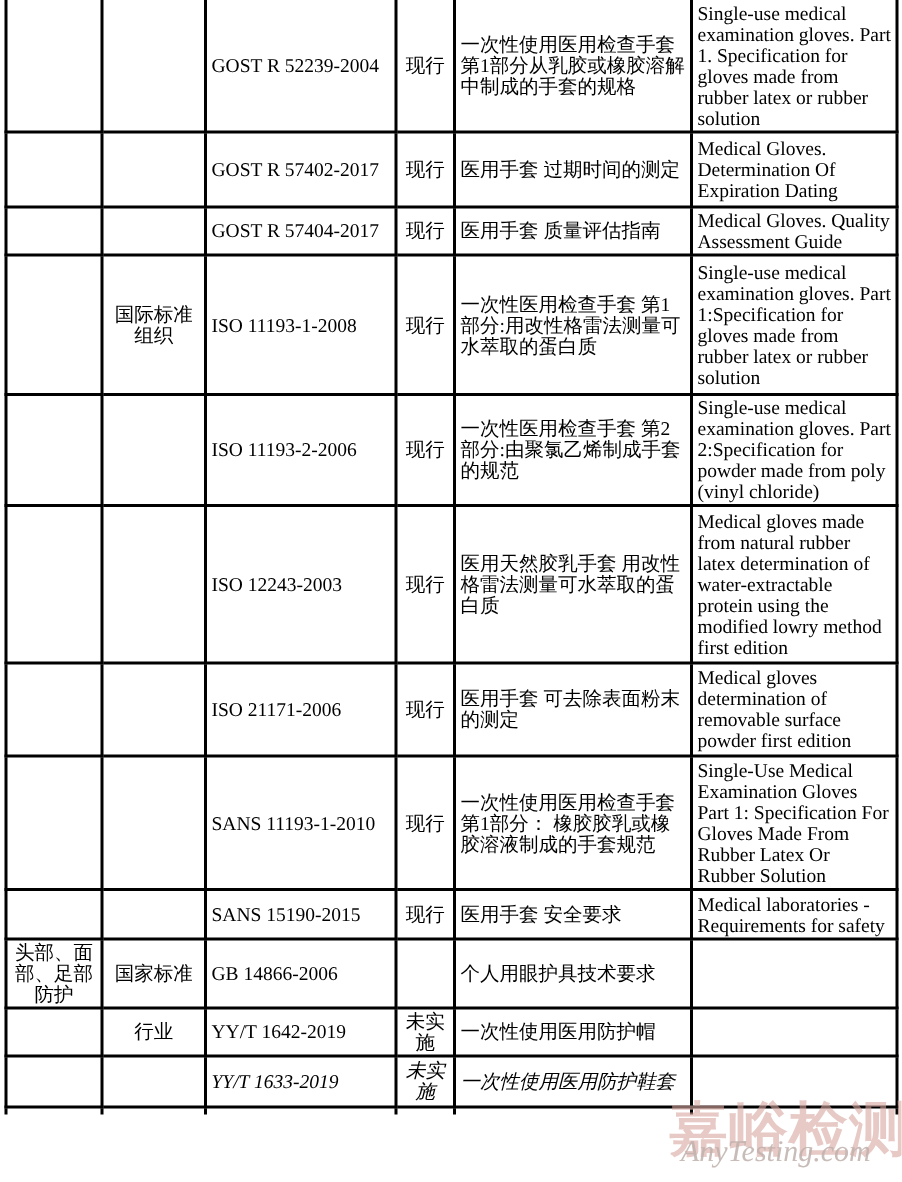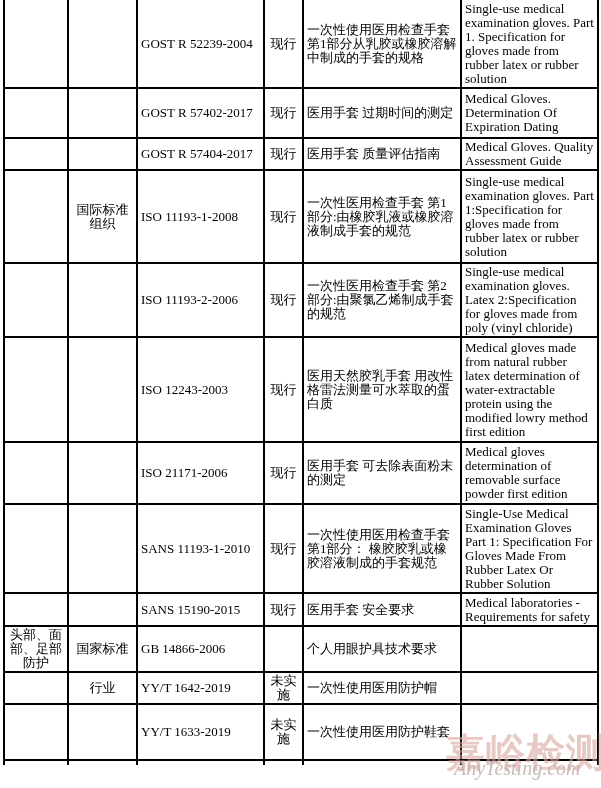--- a/index.html
+++ b/index.html
@@ -29,21 +29,21 @@
   col.c4{width:39px;} col.c5{width:158px;} col.c6{width:137px;}
   td.cat, td.org, td.status{text-align:center;padding:1px 2px;}
   td.zh{font-size:12px;}
   td.cat, td.org, td.status{font-size:12px;margin-left:10px;}
   td.num{text-align:left;}
   td.en{text-align:left;}
   
   tr.r1{height:88px;} tr.r2{height:50px;} tr.r3{height:27px;}
   tr.r4{height:93px;} tr.r5{height:74px;} tr.r6{height:105px;}
   tr.r7{height:62px;} tr.r8{height:89px;} tr.r9{height:33px;}
-  tr.r10{height:46px;} tr.r11{height:28px;} tr.r12{height:56px;}
+  tr.r10{height:46px;} tr.r11{height:28px;} tr.r12{height:34px;font-style:italic;}
   tr.r13{height:33px;} tr.r14{height:5px;}
   tr.r1 td{border-top:none;}
   tr.r14 td{border-bottom:none;}
   
   .wm{position:absolute;z-index:5;pointer-events:none;}
   .wm-cn{
     position:absolute;left:446px;top:726px;
     font-size:39px;font-weight:bold;letter-spacing:1px;
     color:rgba(215,165,158,0.60);
     white-space:nowrap;
@@ -93,30 +93,30 @@
         <td class="num">GOST R 57404-2017</td>
         <td class="status">现行</td>
         <td class="zh">医用手套 质量评估指南</td>
         <td class="en">Medical Gloves. Quality Assessment Guide</td>
       </tr>
       <tr class="r4">
         <td class="cat"></td>
         <td class="org">国际标准组织</td>
         <td class="num">ISO 11193-1-2008</td>
         <td class="status">现行</td>
-        <td class="zh">一次性医用检查手套 第1部分:由橡胶乳液或橡胶溶液制成手套的规范</td>
+        <td class="zh">一次性医用检查手套 第1部分:用改性格雷法测量可水萃取的蛋白质</td>
         <td class="en">Single-use medical examination gloves. Part 1:Specification for gloves made from rubber latex or rubber solution</td>
       </tr>
       <tr class="r5">
         <td class="cat"></td>
         <td class="org"></td>
         <td class="num">ISO 11193-2-2006</td>
         <td class="status">现行</td>
         <td class="zh">一次性医用检查手套 第2部分:由聚氯乙烯制成手套的规范</td>
-        <td class="en">Single-use medical examination gloves. Latex 2:Specification for gloves made from poly (vinyl chloride)</td>
+        <td class="en">Single-use medical examination gloves. Part 2:Specification for powder made from poly (vinyl chloride)</td>
       </tr>
       <tr class="r6">
         <td class="cat"></td>
         <td class="org"></td>
         <td class="num">ISO 12243-2003</td>
         <td class="status">现行</td>
         <td class="zh">医用天然胶乳手套 用改性格雷法测量可水萃取的蛋白质</td>
         <td class="en">Medical gloves made from natural rubber latex determination of water-extractable protein using the modified lowry method first edition</td>
       </tr>
       <tr class="r7">

